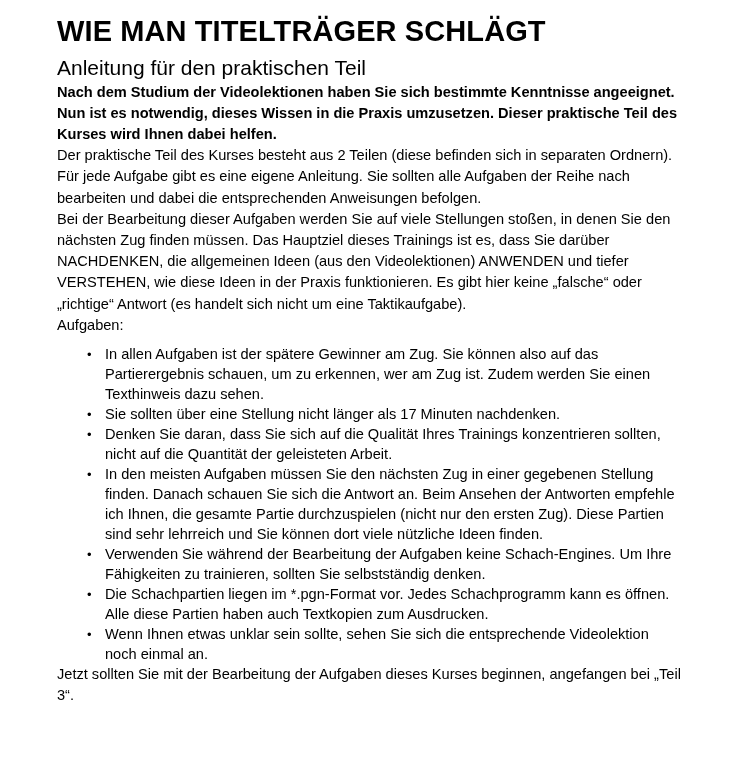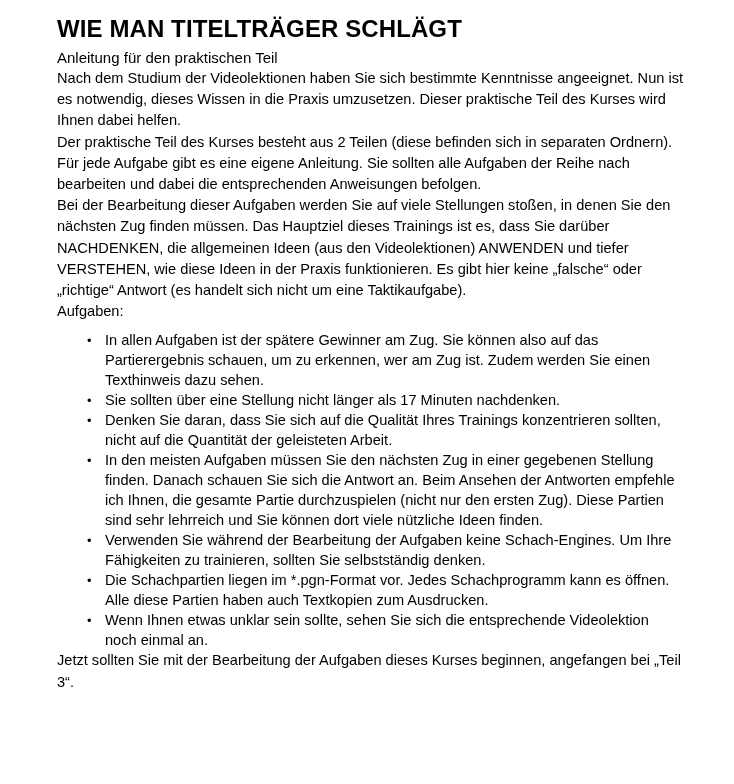--- a/index.html
+++ b/index.html
@@ -24,46 +24,46 @@
     padding: 0;
     position: relative;
     overflow: hidden;
   }
 
   .doc-body {
     padding: 0 50px 0 57px;
   }
 
   h1.doc-title {
-    font-size: 24px;
+    font-size: 29px;
     font-weight: bold;
     line-height: 1.22;
     margin: 0;
     padding-top: 14px;
     letter-spacing: 0.1px;
     color: #000;
   }
 
   h2.doc-subtitle {
-    font-size: 15px;
+    font-size: 21px;
     font-weight: normal;
     line-height: 1.25;
     margin: 6px 0 0 0;
     color: #000;
   }
 
   p.para {
     font-size: 14.6px;
     line-height: 21.2px;
     margin: 0;
     color: #000;
     text-align: left;
   }
 
-  .para-gap-first { margin-top: 27px; }
+  .para-gap-first { margin-top: 27px; font-weight: bold; }
   .para-gap { margin-top: 21px; }
 
   ul.notes-list {
     list-style: none;
     margin: 8px 0 0 0;
     padding: 0;
   }
 
   ul.notes-list > li {
     position: relative;

